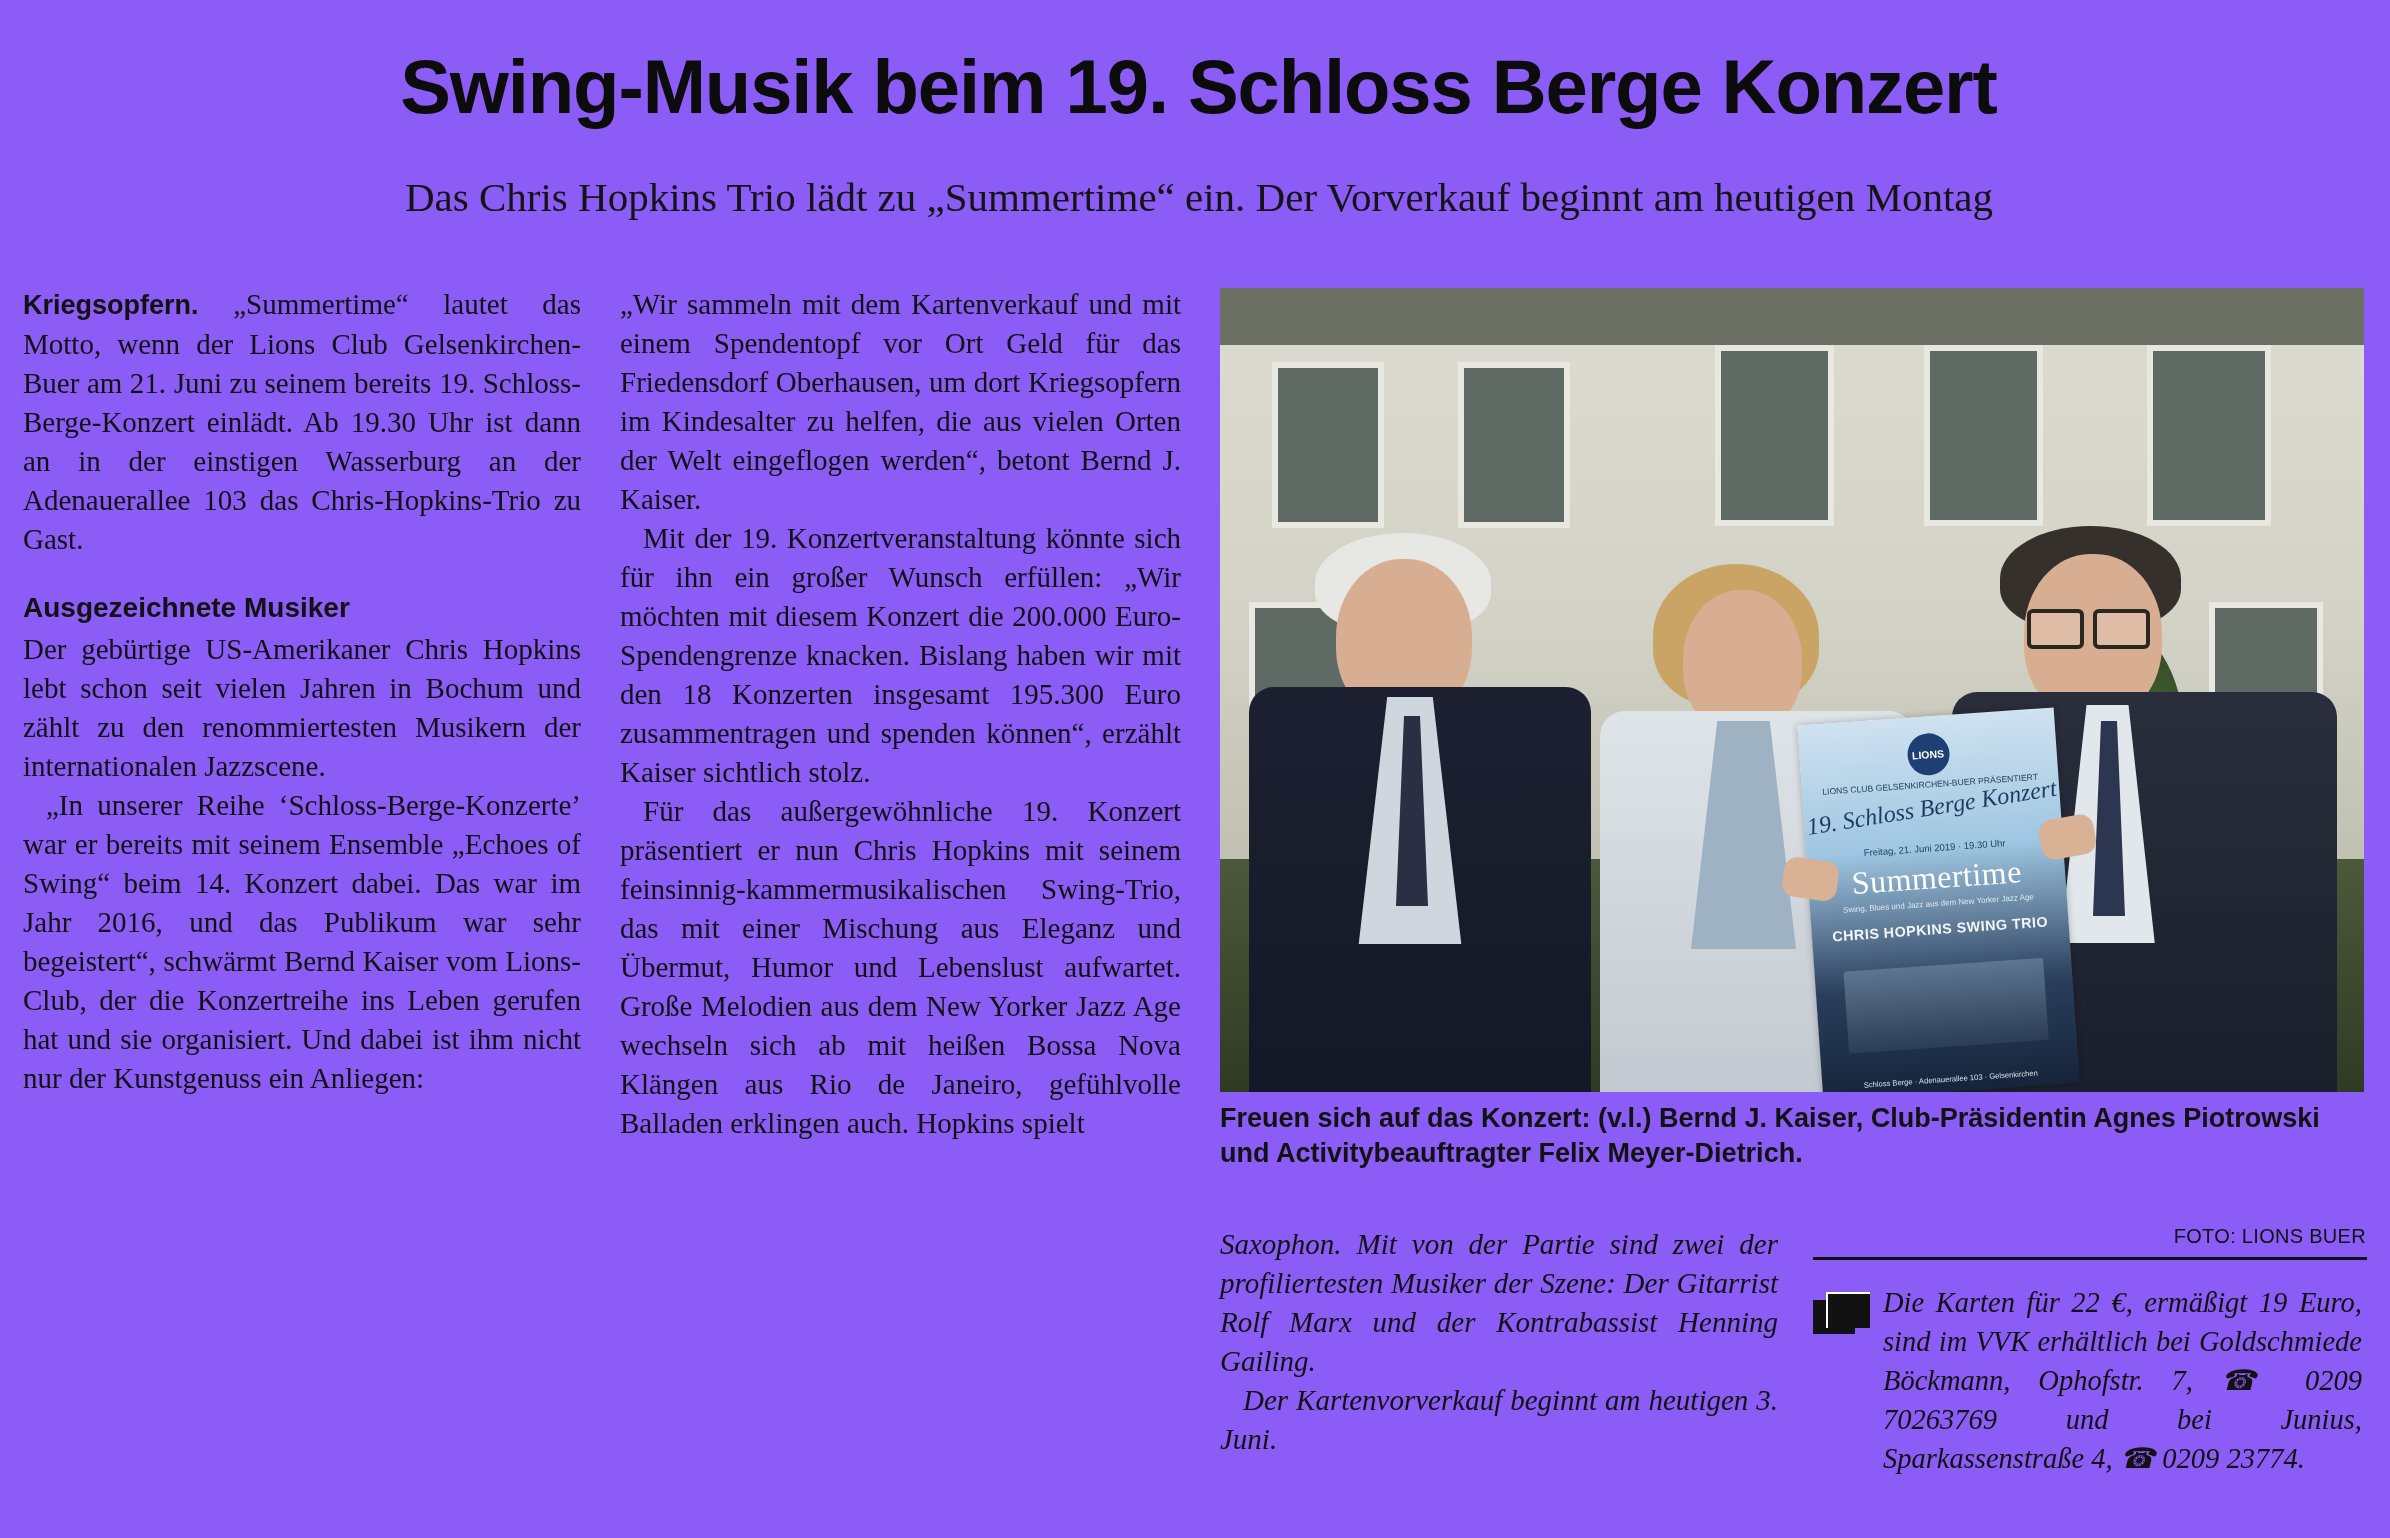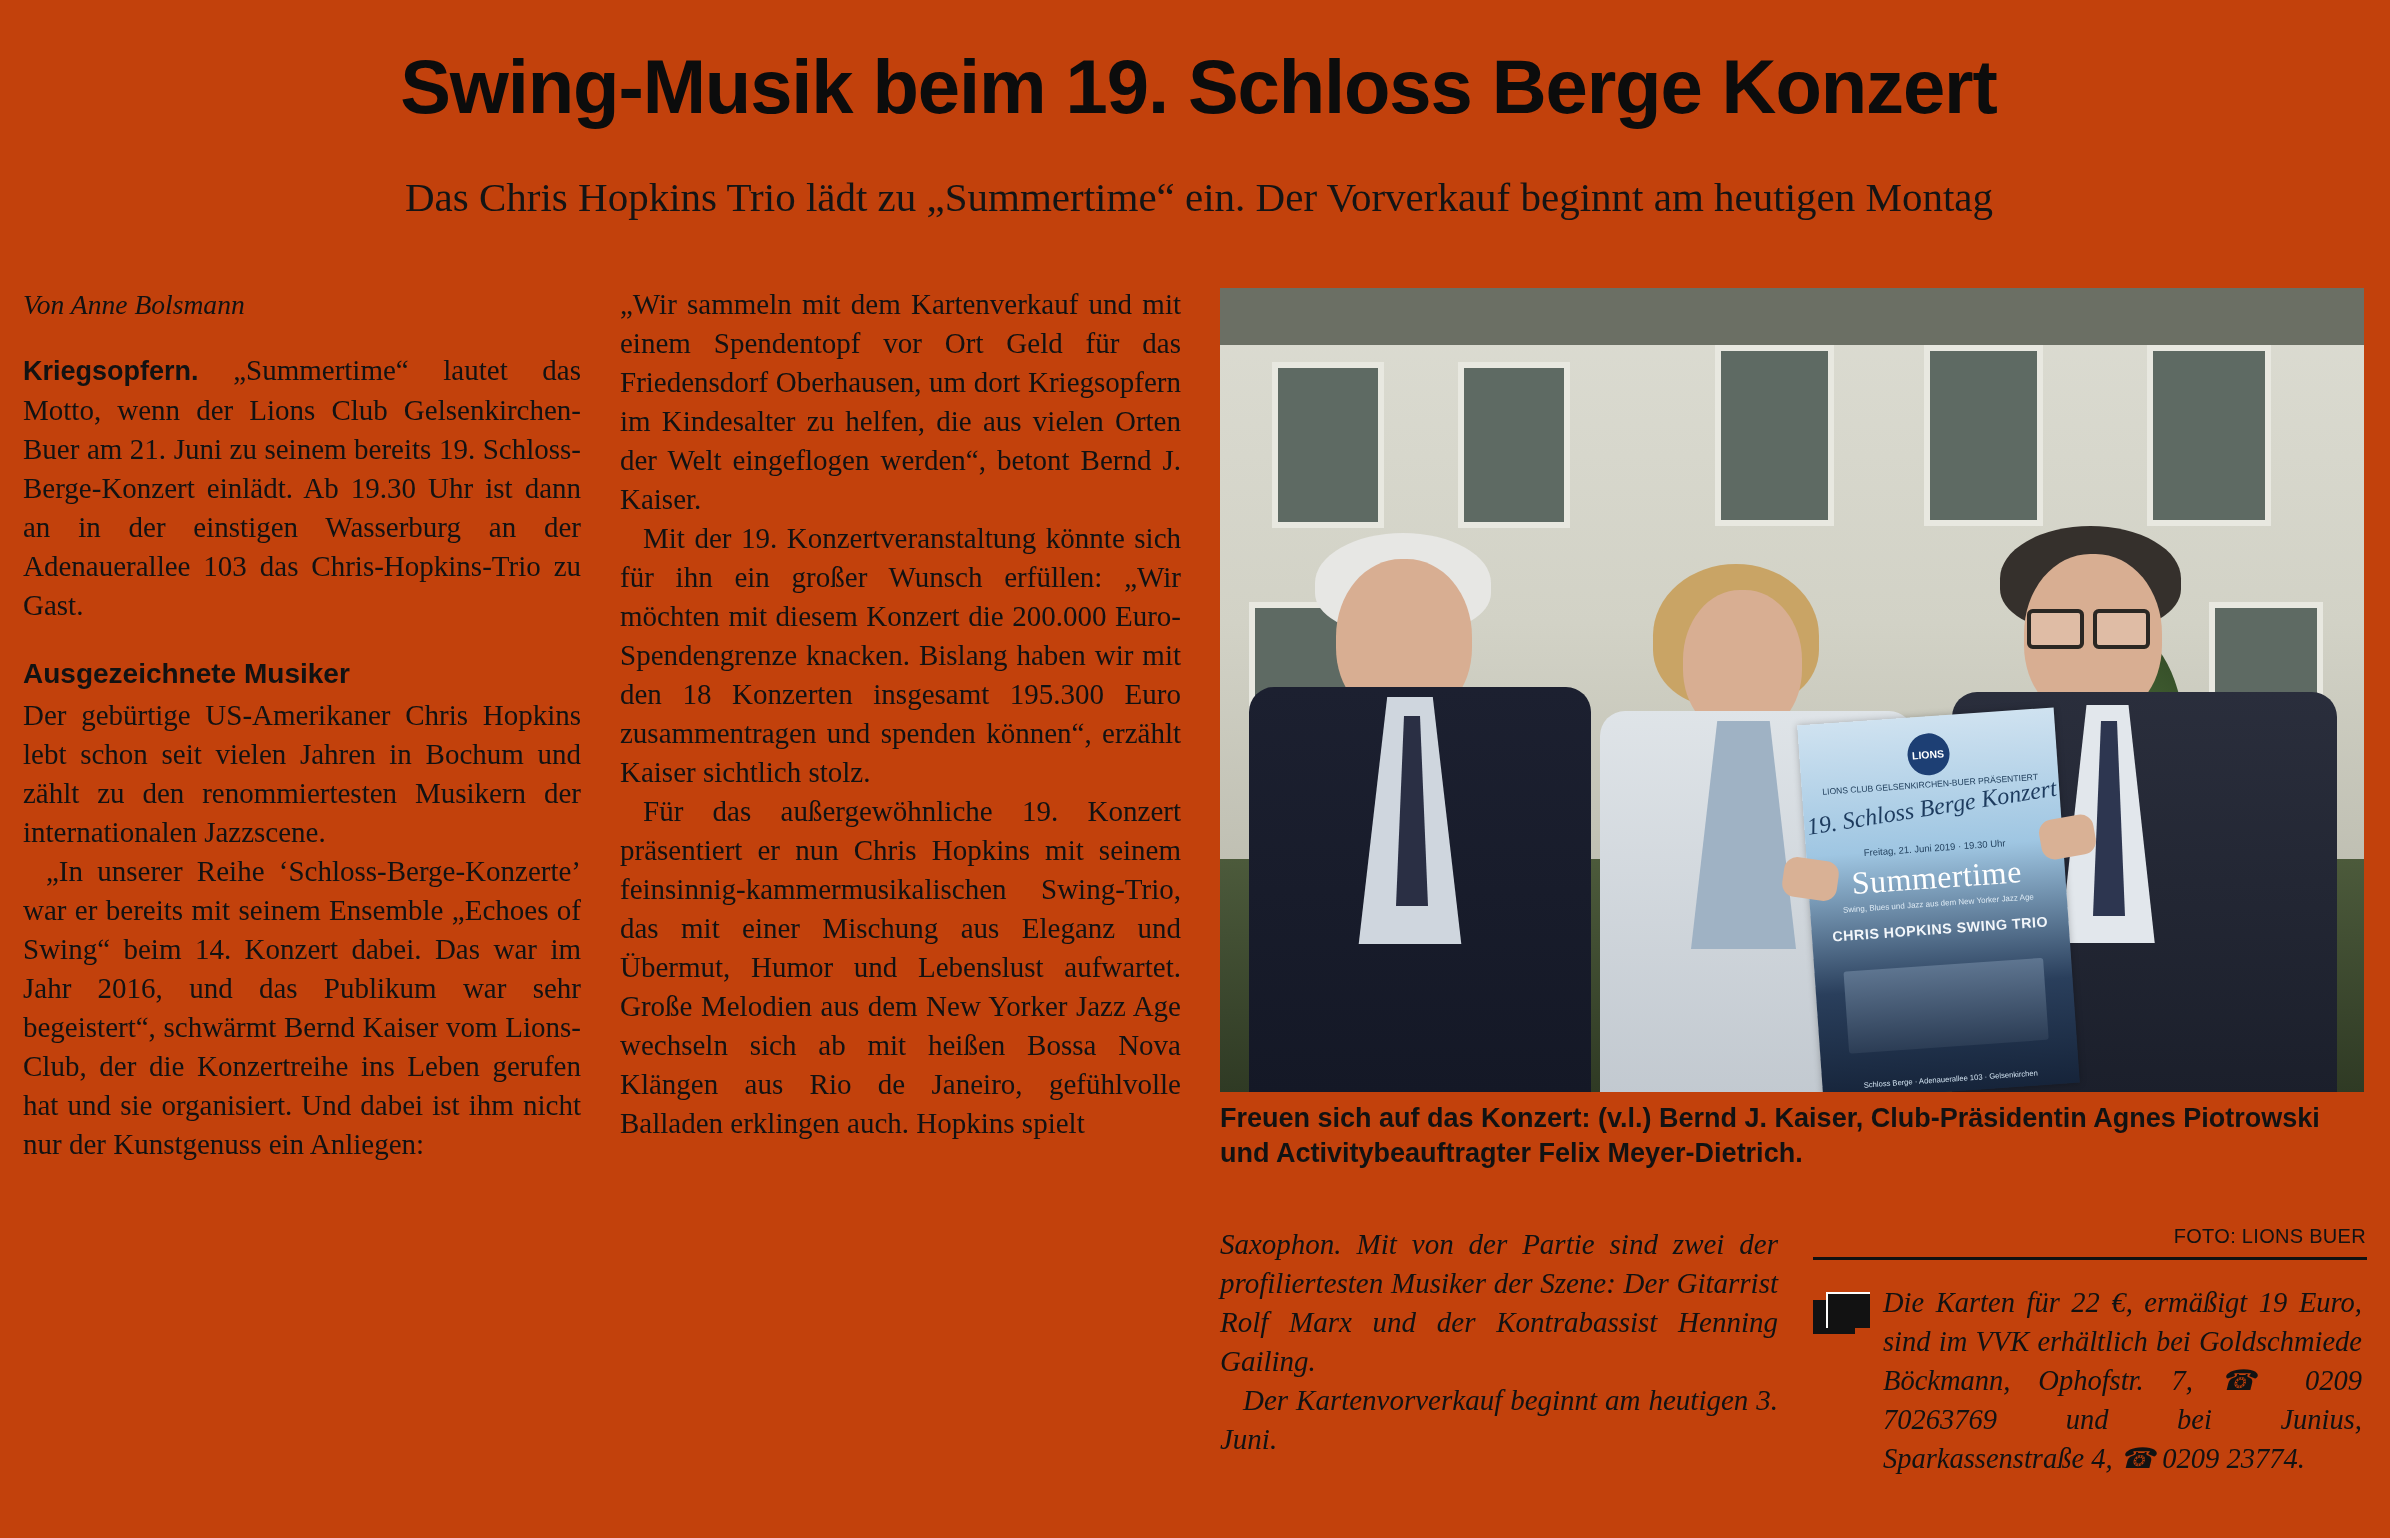--- a/index.html
+++ b/index.html
@@ -13,21 +13,21 @@
     font-family: "Liberation Serif", serif;
     color: #121212;
     overflow: hidden;
     position: relative;
   }
   .page {
     position: absolute;
     left: 0; top: 0;
     width: 2390px;
     height: 1539px;
-    background: #c2410c;
+    background: #8b5cf6;
   }
 
   
   .headline {
     position: absolute;
     left: 176px;
     top: 46px;
     width: 2045px;
     font-family: "Liberation Sans", sans-serif;
     font-weight: bold;
@@ -333,21 +333,20 @@
 </style>
 </head>
 <body>
 
 <div class="page">
 
   <div class="headline">Swing-Musik beim 19. Schloss Berge Konzert</div>
   <div class="subheadline">Das Chris Hopkins Trio lädt zu „Summertime“ ein. Der Vorverkauf beginnt am heutigen Montag</div>
 
   <div class="col" id="col1">
-    <p class="byline noindent">Von Anne Bolsmann</p>
     <p class="noindent"><span class="dateline">Kriegsopfern.</span><span> „Summertime“ lautet das Motto, wenn der Lions Club Gelsenkirchen-Buer am 21. Juni zu seinem bereits 19. Schloss-Berge-Konzert einlädt. Ab 19.30 Uhr ist dann an in der einstigen Wasserburg an der Adenauerallee 103 das Chris-Hopkins-Trio zu Gast.</span></p>
     <p class="subhead">Ausgezeichnete Musiker</p>
     <p class="noindent">Der gebürtige US-Amerikaner Chris Hopkins lebt schon seit vielen Jahren in Bochum und zählt zu den renommiertesten Musikern der internationalen Jazzscene.</p>
     <p>„In unserer Reihe ‘Schloss-Berge-Konzerte’ war er bereits mit seinem Ensemble „Echoes of Swing“ beim 14. Konzert dabei. Das war im Jahr 2016, und das Publikum war sehr begeistert“, schwärmt Bernd Kaiser vom Lions-Club, der die Konzertreihe ins Leben gerufen hat und sie organisiert. Und dabei ist ihm nicht nur der Kunstgenuss ein Anliegen:</p>
   </div>
 
   <div class="col" id="col2">
     <p class="noindent">„Wir sammeln mit dem Kartenverkauf und mit einem Spendentopf vor Ort Geld für das Friedensdorf Oberhausen, um dort Kriegsopfern im Kindesalter zu helfen, die aus vielen Orten der Welt eingeflogen werden“, betont Bernd J. Kaiser.</p>
     <p>Mit der 19. Konzertveranstaltung könnte sich für ihn ein großer Wunsch erfüllen: „Wir möchten mit diesem Konzert die 200.000 Euro-Spendengrenze knacken. Bislang haben wir mit den 18 Konzerten insgesamt 195.300 Euro zusammentragen und spenden können“, erzählt Kaiser sichtlich stolz.</p>
     <p>Für das außergewöhnliche 19. Konzert präsentiert er nun Chris Hopkins mit seinem feinsinnig-kammermusikalischen Swing-Trio, das mit einer Mischung aus Eleganz und Übermut, Humor und Lebenslust aufwartet. Große Melodien aus dem New Yorker Jazz Age wechseln sich ab mit heißen Bossa Nova Klängen aus Rio de Janeiro, gefühlvolle Balladen erklingen auch. Hopkins spielt</p>

